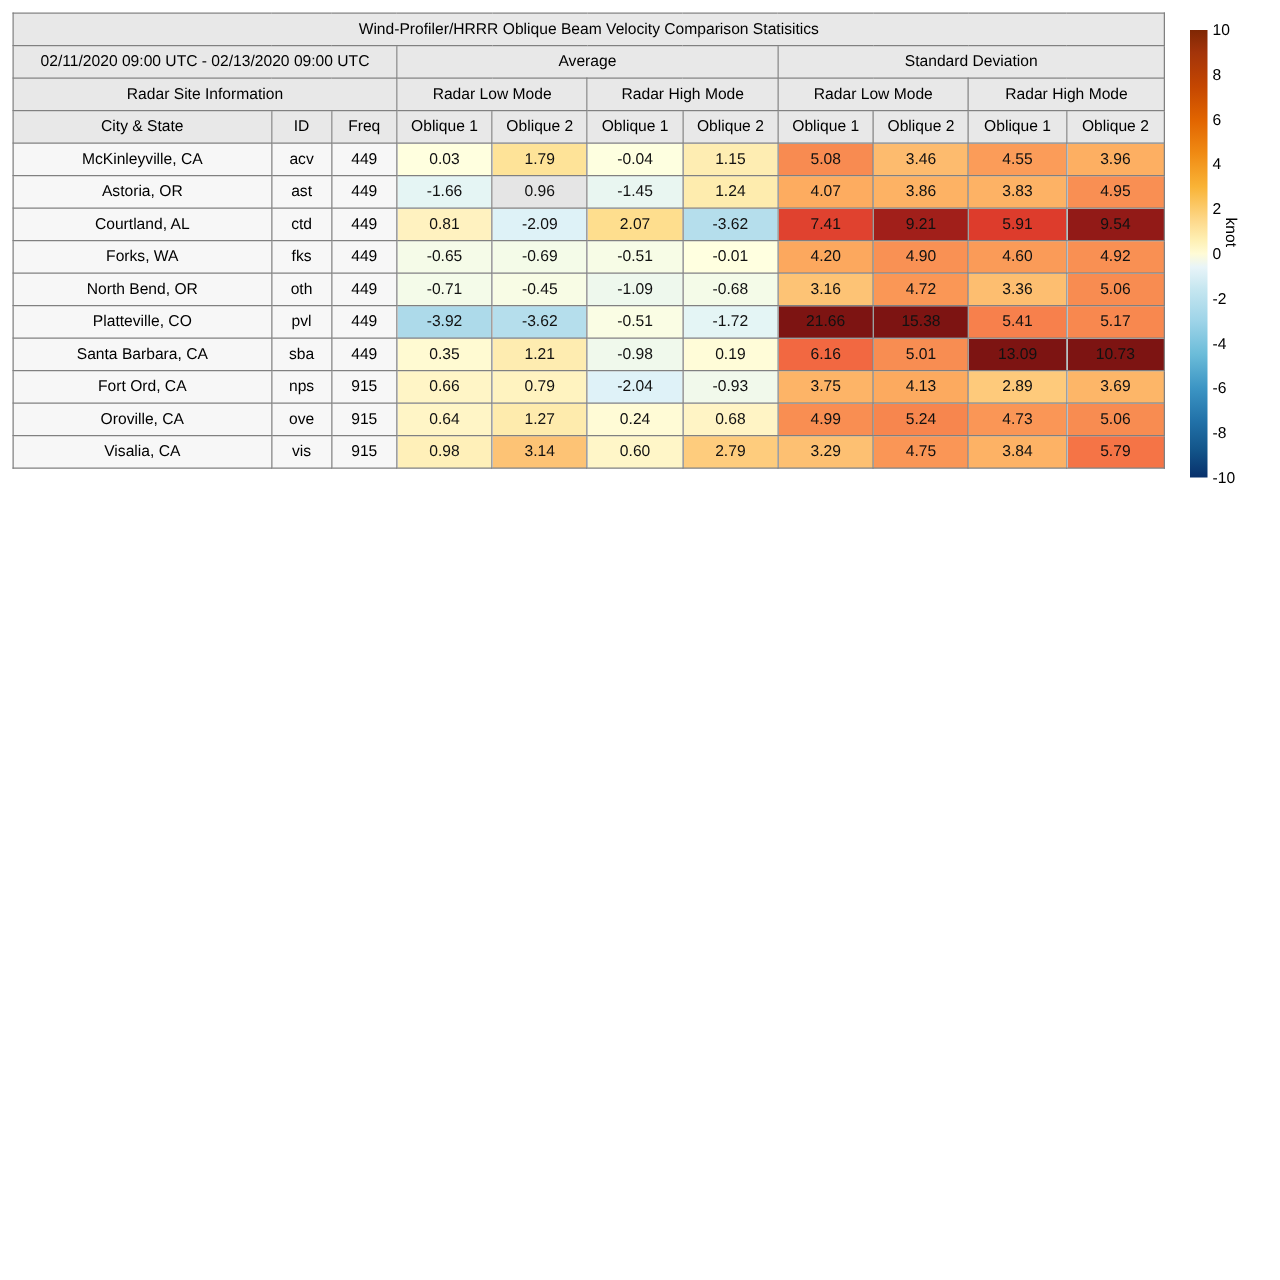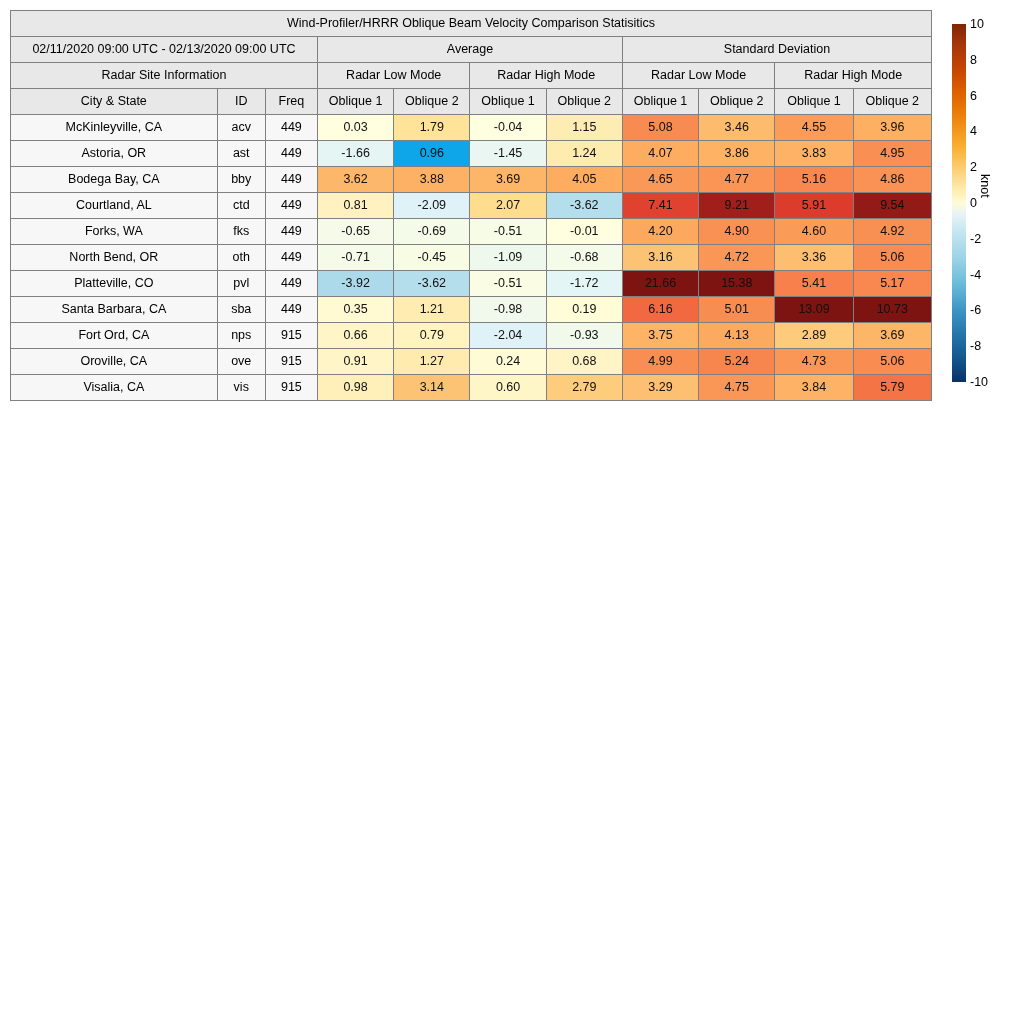--- a/index.html
+++ b/index.html
@@ -188,40 +188,27 @@
             <td class="val" style="background: rgb(248, 139, 81);">5.08</td>
             <td class="val" style="background: rgb(253, 187, 110);">3.46</td>
             <td class="val" style="background: rgb(251, 156, 89);">4.55</td>
             <td class="val" style="background: rgb(253, 175, 98);">3.96</td>
           </tr>
           <tr>
             <td class="rowlabel">Astoria, OR</td>
             <td class="rowlabel">ast</td>
             <td class="rowlabel">449</td>
             <td class="val" style="background: rgb(229, 245, 244);">-1.66</td>
-            <td class="val" style="background: #0ea5e9;">0.96</td>
+            <td class="val" style="background: #e5e5e5;">0.96</td>
             <td class="val" style="background: rgb(233, 246, 241);">-1.45</td>
             <td class="val" style="background: rgb(254, 236, 174);">1.24</td>
             <td class="val" style="background: rgb(253, 172, 96);">4.07</td>
             <td class="val" style="background: rgb(253, 178, 100);">3.86</td>
             <td class="val" style="background: rgb(253, 178, 101);">3.83</td>
             <td class="val" style="background: rgb(249, 143, 83);">4.95</td>
-          </tr>
-          <tr>
-            <td class="rowlabel">Bodega Bay, CA</td>
-            <td class="rowlabel">bby</td>
-            <td class="rowlabel">449</td>
-            <td class="val" style="background: rgb(253, 183, 106);">3.62</td>
-            <td class="val" style="background: rgb(253, 177, 100);">3.88</td>
-            <td class="val" style="background: rgb(253, 182, 104);">3.69</td>
-            <td class="val" style="background: rgb(253, 172, 96);">4.05</td>
-            <td class="val" style="background: rgb(250, 153, 87);">4.65</td>
-            <td class="val" style="background: rgb(250, 149, 85);">4.77</td>
-            <td class="val" style="background: rgb(248, 136, 80);">5.16</td>
-            <td class="val" style="background: rgb(249, 146, 84);">4.86</td>
           </tr>
           <tr>
             <td class="rowlabel">Courtland, AL</td>
             <td class="rowlabel">ctd</td>
             <td class="rowlabel">449</td>
             <td class="val" style="background: rgb(255, 242, 192);">0.81</td>
             <td class="val" style="background: rgb(222, 242, 247);">-2.09</td>
             <td class="val" style="background: rgb(254, 222, 142);">2.07</td>
             <td class="val" style="background: rgb(181, 222, 236);">-3.62</td>
             <td class="val" style="background: rgb(224, 66, 47);">7.41</td>
@@ -291,21 +278,21 @@
             <td class="val" style="background: rgb(241, 249, 235);">-0.93</td>
             <td class="val" style="background: rgb(253, 180, 103);">3.75</td>
             <td class="val" style="background: rgb(252, 170, 95);">4.13</td>
             <td class="val" style="background: rgb(254, 202, 123);">2.89</td>
             <td class="val" style="background: rgb(253, 182, 104);">3.69</td>
           </tr>
           <tr>
             <td class="rowlabel">Oroville, CA</td>
             <td class="rowlabel">ove</td>
             <td class="rowlabel">915</td>
-            <td class="val" style="background: rgb(255, 245, 198);">0.91</td>
+            <td class="val" style="background: rgb(255, 245, 198);">0.64</td>
             <td class="val" style="background: rgb(254, 235, 173);">1.27</td>
             <td class="val" style="background: rgb(255, 251, 214); margin-left: 28px;">0.24</td>
             <td class="val" style="background: rgb(255, 244, 197);">0.68</td>
             <td class="val" style="background: rgb(249, 142, 82);">4.99</td>
             <td class="val" style="background: rgb(247, 134, 78);">5.24</td>
             <td class="val" style="background: rgb(250, 150, 86);">4.73</td>
             <td class="val" style="background: rgb(248, 140, 81);">5.06</td>
           </tr>
           <tr>
             <td class="rowlabel">Visalia, CA</td>

